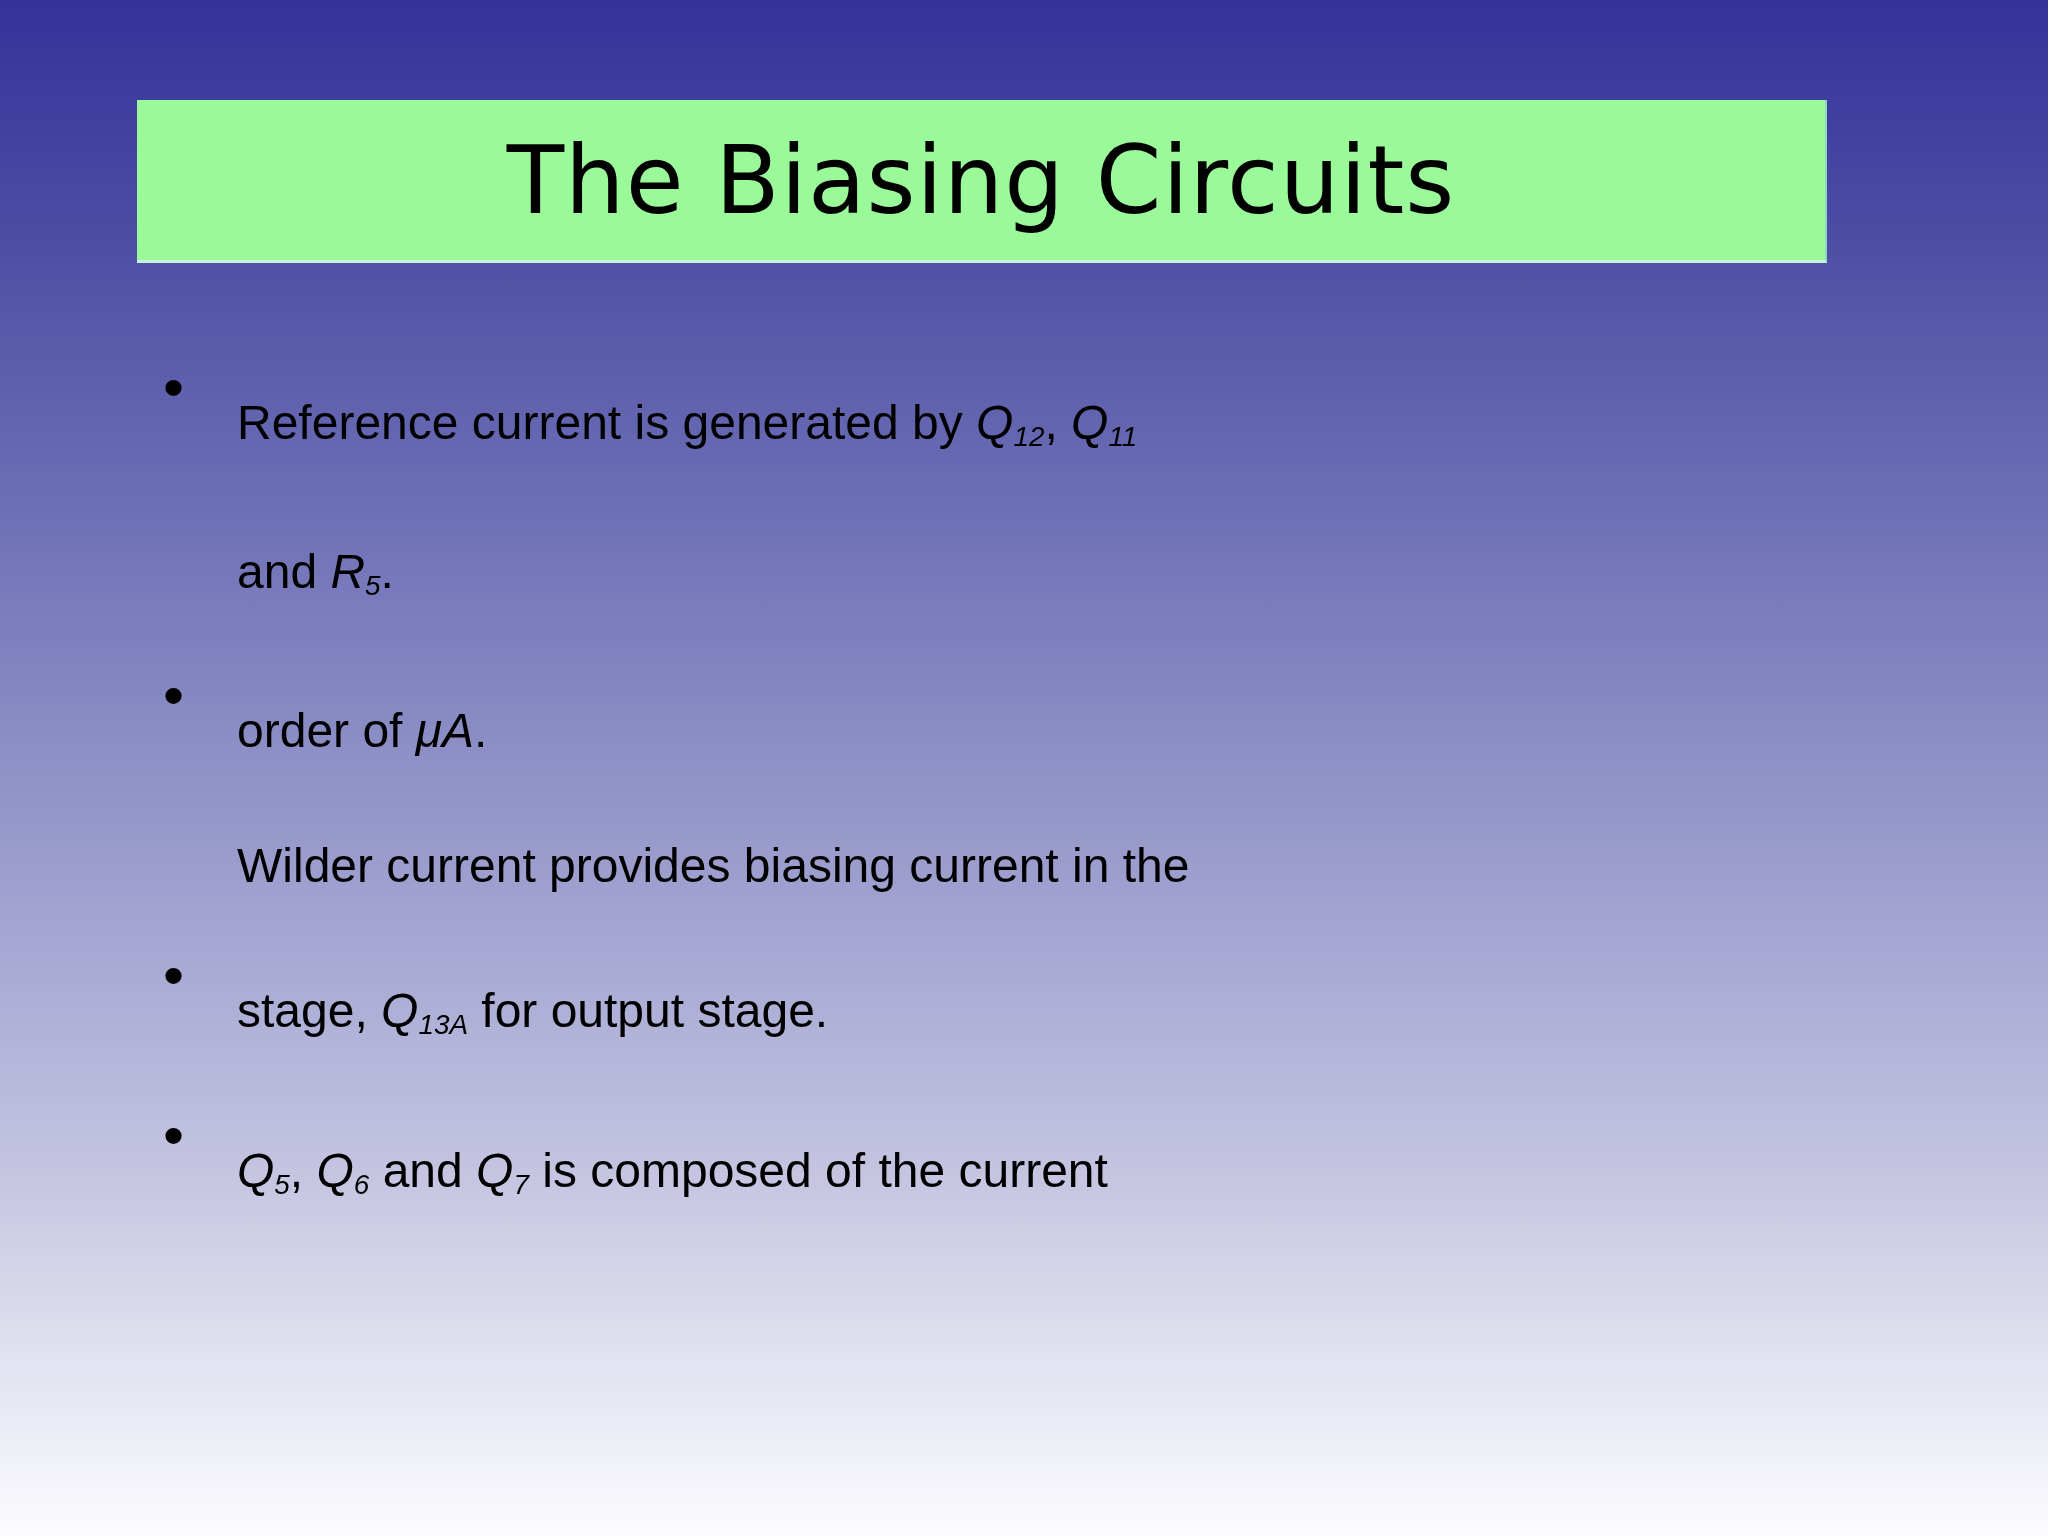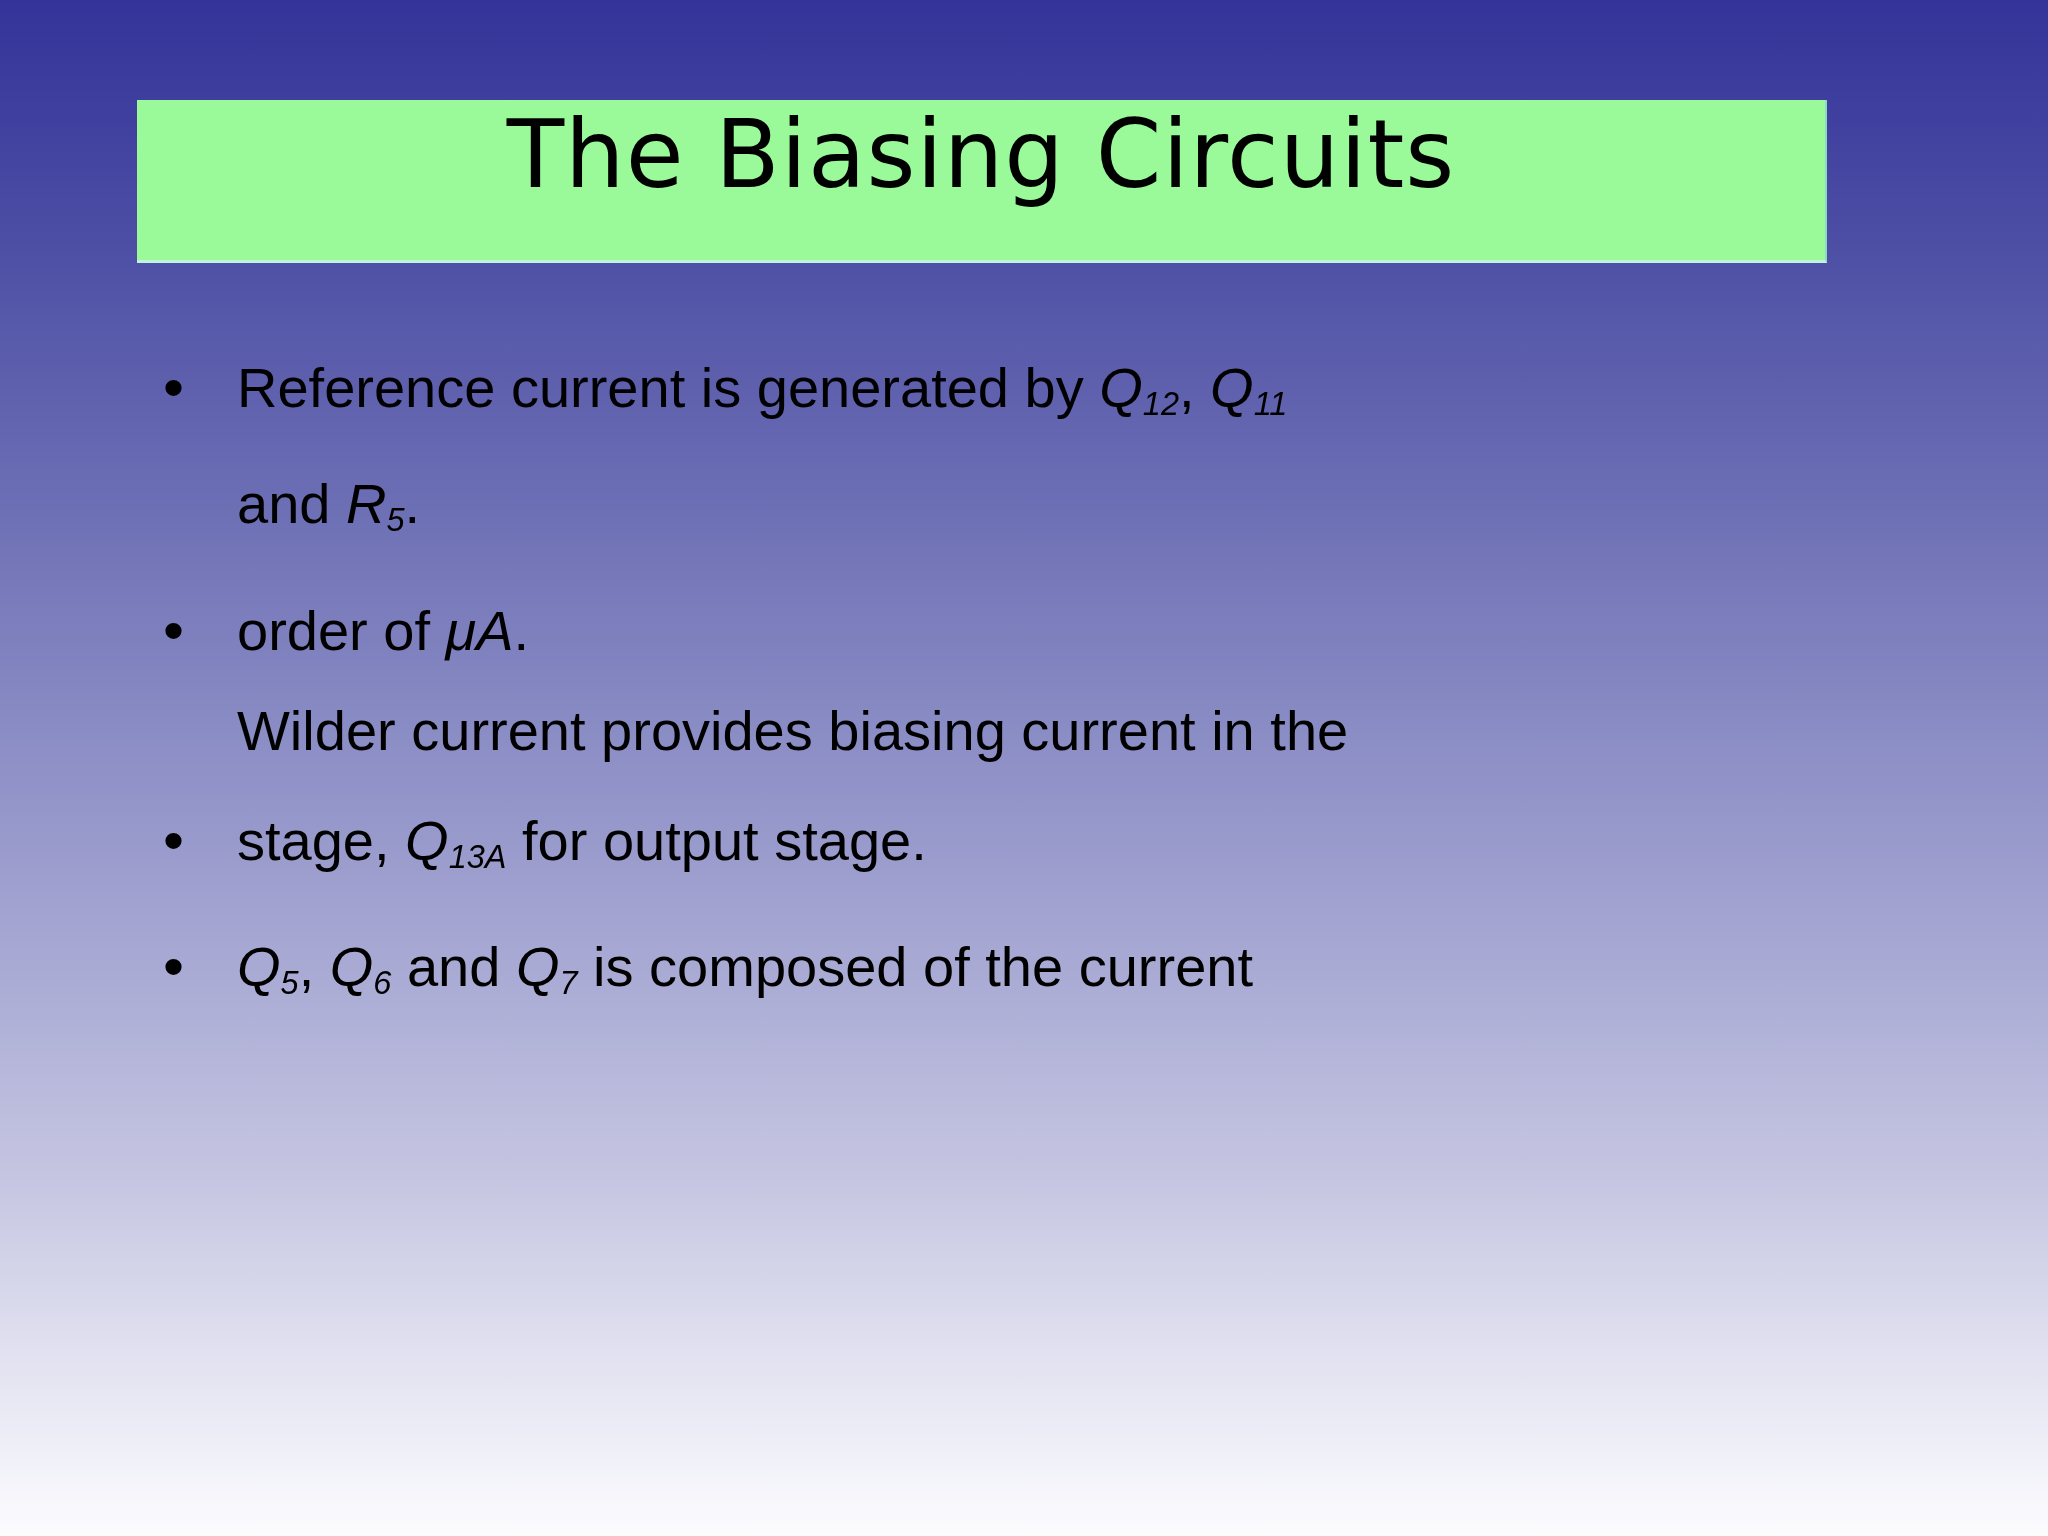--- a/index.html
+++ b/index.html
@@ -29,21 +29,21 @@
   .title-bar {
     position: absolute;
     left: 137px;
     top: 100px;
     width: 1690px;
     height: 163px;
     background: var(--title-bar, #9AFA9A);
     border-bottom: 3px solid #C4F2DF;
     border-right: 2px solid #8FD8C4;
     display: flex;
-    align-items: flex-start;
+    align-items: center;
     justify-content: center;
     box-sizing: border-box;
   }
   .title-text {
     font-family: "DejaVu Sans", sans-serif;
     font-size: 94px;
     font-weight: 500;
     color: var(--title-color, #000000);
     letter-spacing: 1px;
     white-space: nowrap;
@@ -64,23 +64,24 @@
     flex: 0 0 74px;
     width: 74px;
     font-size: 60px;
     line-height: 100px;
   }
   .bullet .content {
     flex: 1 1 auto;
     min-width: 0;
   }
   .line {
-    font-size: 56px;
+    font-size: 48px;
     line-height: 100px;
     white-space: nowrap;
+    margin-top: 35px;
   }
   .run-m {
     font-style: italic;
   }
   .run-ms {
     font-style: italic;
     font-size: 0.58em;
     vertical-align: -0.26em;
     letter-spacing: 0;
   }

